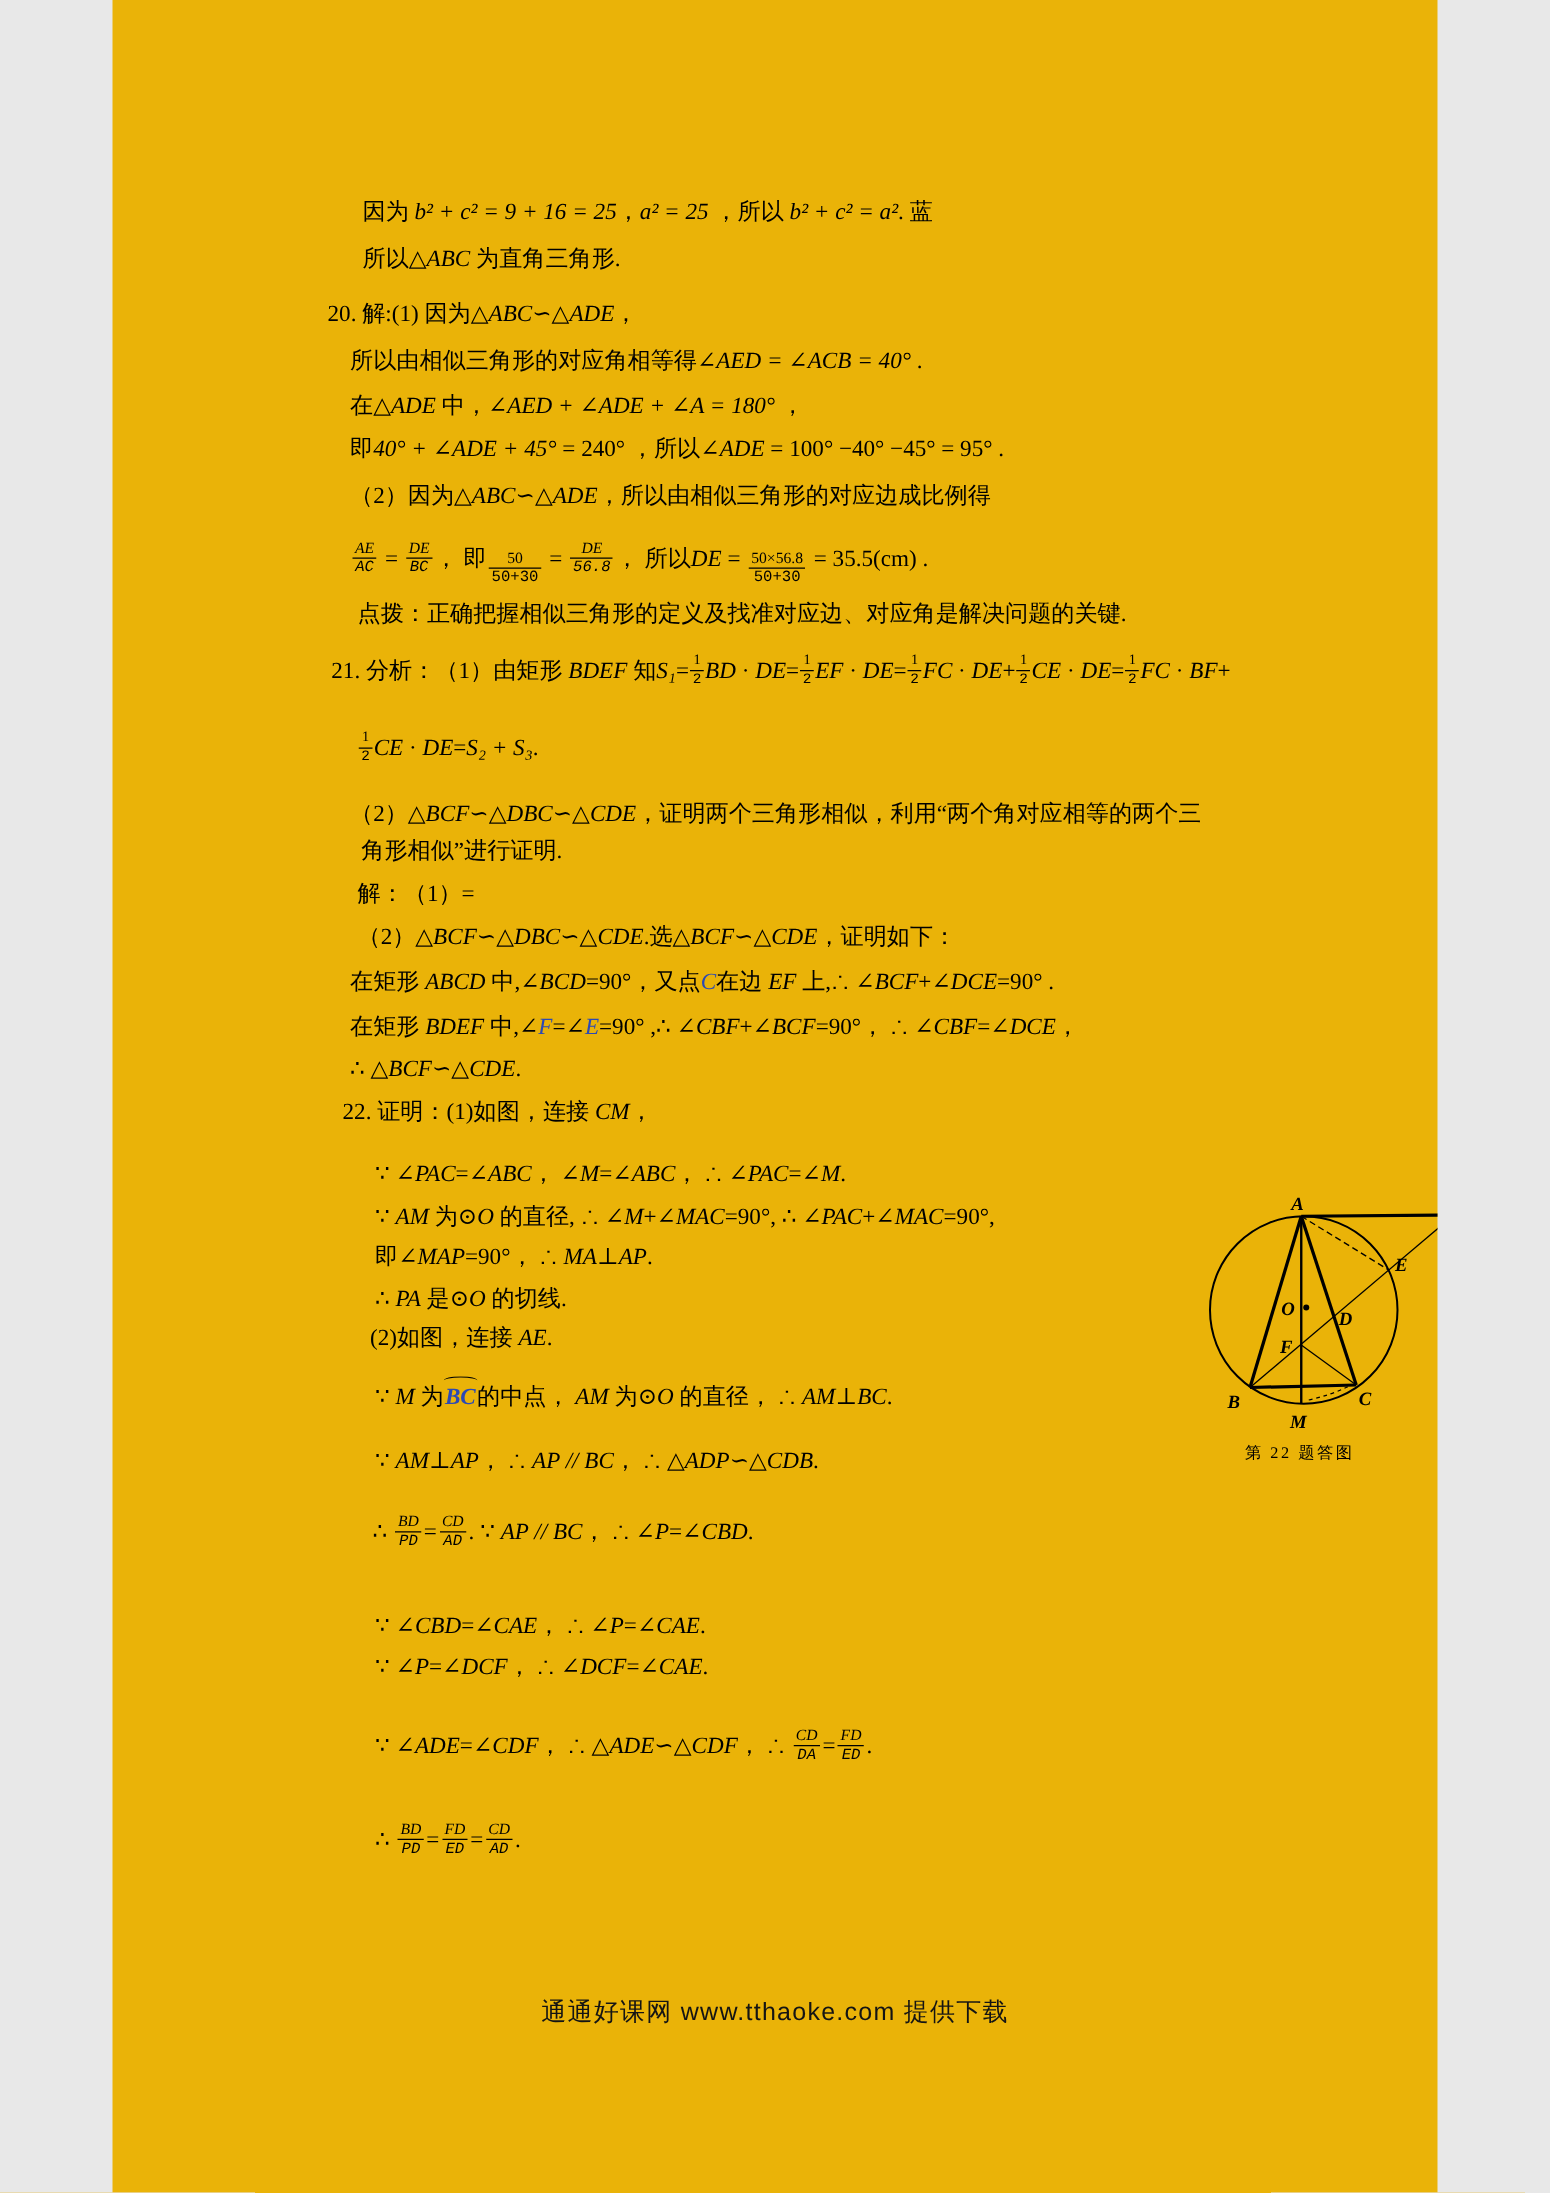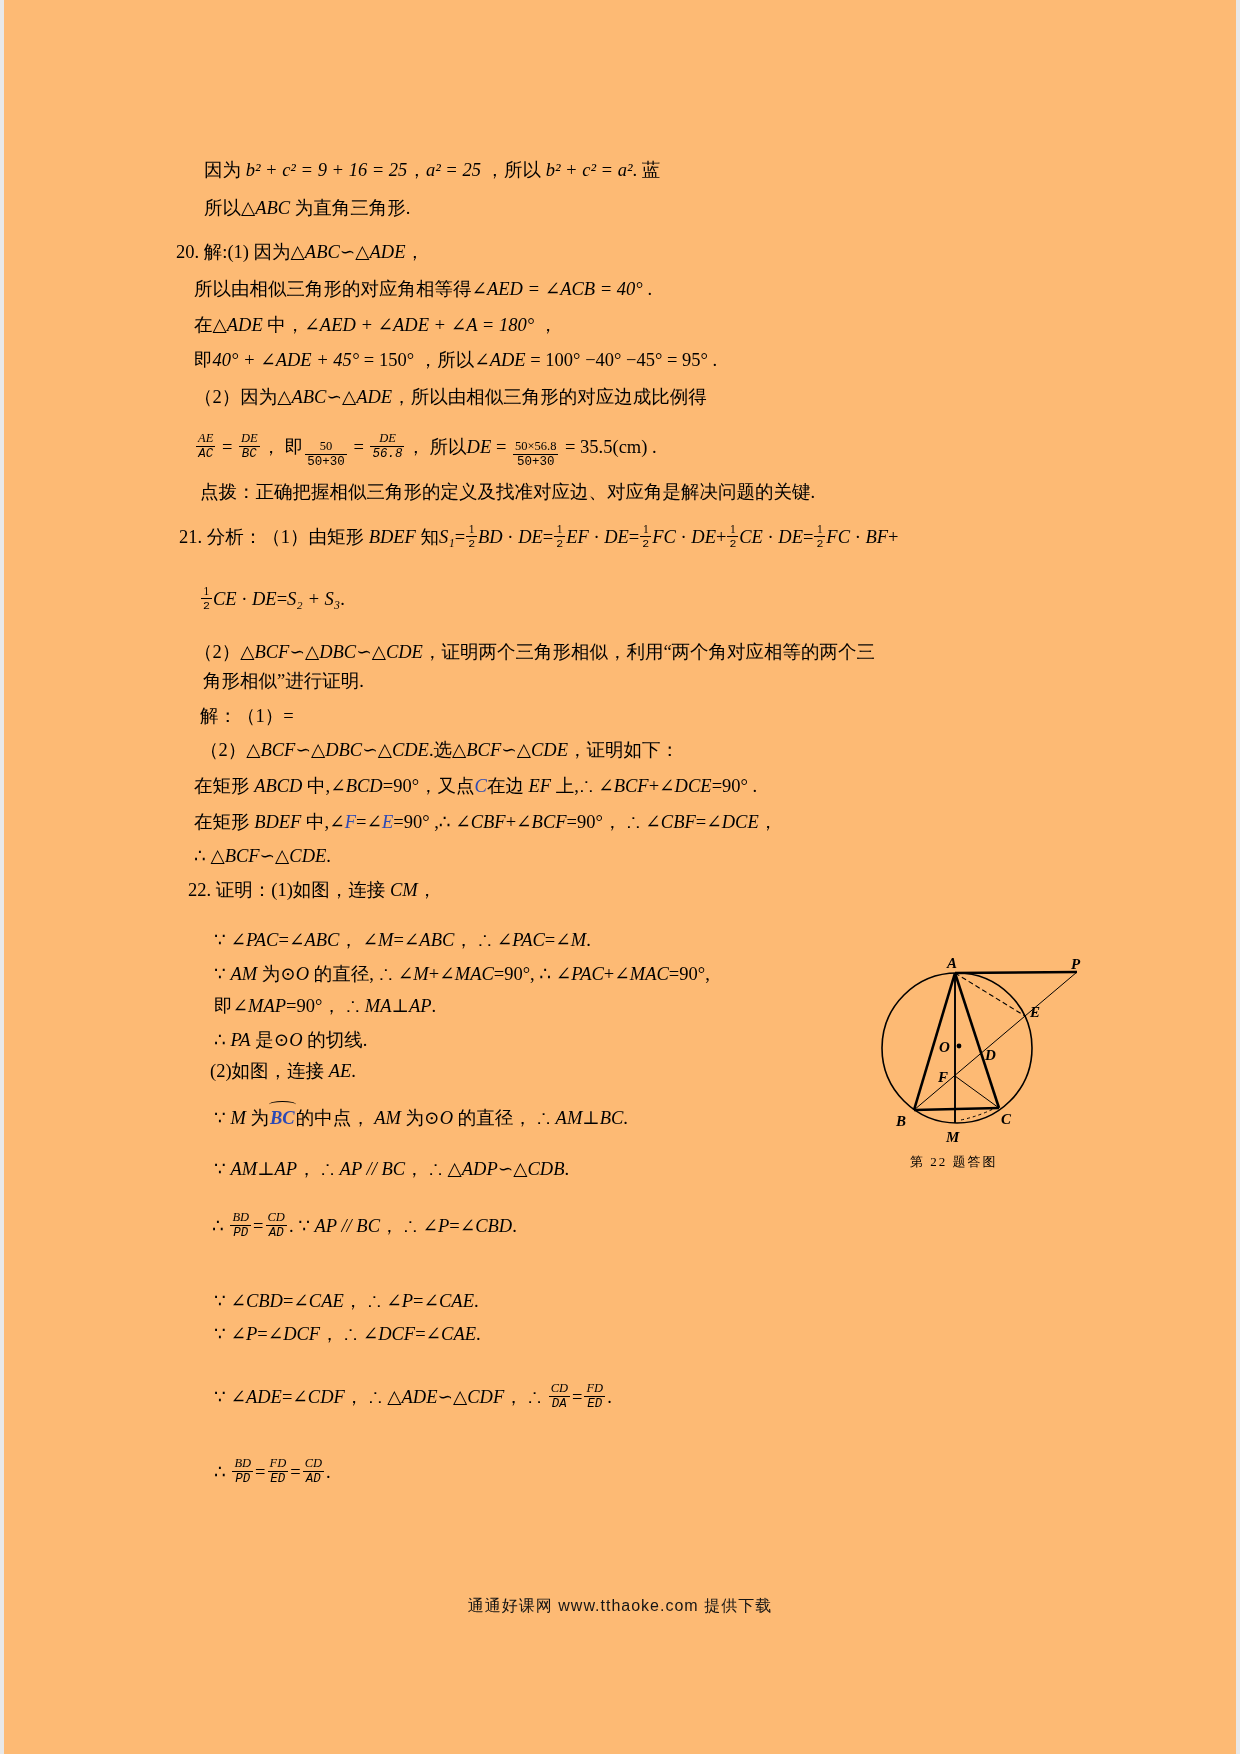--- a/index.html
+++ b/index.html
@@ -1,20 +1,20 @@
 <!DOCTYPE html>
 <html><head>
 <meta charset="utf-8">
 <style>
   html,body{margin:0;padding:0;background:#e8e8e8;}
   .page{
     position:relative;
-    width:1232px;height:1754px;
+    width:1060px;height:1754px;
     margin:0 auto;
-    background:#fdba74;
+    background:#eab308;
     font-family:"Liberation Serif","DejaVu Serif",serif;
     color:#000;
     overflow:hidden;
   }
   .line{
     position:absolute;
     white-space:nowrap;
     font-size:18.5px;
     line-height:27px;
   }
@@ -46,35 +46,35 @@
     font-style:italic;font-weight:bold;font-size:15px;fill:#000;
   }
   .caption{
     position:absolute;left:906px;top:1153px;
     font-size:13px;letter-spacing:2px;
   }
   .footer{
     position:absolute;top:1596px;left:0;width:100%;
     text-align:center;
     font-family:"Liberation Sans","DejaVu Sans",sans-serif;
-    font-size:16px;color:#141414;letter-spacing:1px;
+    font-size:20px;color:#141414;letter-spacing:1px;
   }
 </style>
 </head>
 <body>
 
 <div class="page">
 
   <div>
       <div class="line" style="top: 157px; left: 200px;"><span class="cn">因为 </span><span class="math">b² + c² = 9 + 16 = 25</span><span class="cn">，</span><span class="math">a² = 25</span><span class="cn"> ，所以 </span><span class="math">b² + c² = a²</span><span class="cn">. 蓝</span></div>
       <div class="line" style="top: 195px; left: 200px;"><span class="cn">所以△</span><span class="math">ABC</span><span class="cn"> 为直角三角形.</span></div>
       <div class="line" style="top: 239px; left: 172px;"><span class="cn">20. 解:(1) 因为△</span><span class="math">ABC</span><span class="cn">∽△</span><span class="math">ADE</span><span class="cn">，</span></div>
       <div class="line" style="top: 276px; left: 190px;"><span class="cn">所以由相似三角形的对应角相等得</span><span class="math">∠AED = ∠ACB = 40°</span><span class="cn"> .</span></div>
       <div class="line" style="top: 312px; left: 190px;"><span class="cn">在△</span><span class="math">ADE</span><span class="cn"> 中，</span><span class="math">∠AED + ∠ADE + ∠A = 180°</span><span class="cn"> ，</span></div>
-      <div class="line" style="top: 347px; left: 190px;"><span class="cn">即</span><span class="math">40° + ∠ADE + 45°</span><span class="cn"> = 150° ，所以</span><span class="math">∠ADE</span><span class="cn"> = 100° −40° −45° = 95° .</span></div>
+      <div class="line" style="top: 347px; left: 190px;"><span class="cn">即</span><span class="math">40° + ∠ADE + 45°</span><span class="cn"> = 240° ，所以</span><span class="math">∠ADE</span><span class="cn"> = 100° −40° −45° = 95° .</span></div>
       <div class="line" style="top: 384px; left: 190px;"><span class="cn">（2）因为△</span><span class="math">ABC</span><span class="cn">∽△</span><span class="math">ADE</span><span class="cn">，所以由相似三角形的对应边成比例得</span></div>
       <div class="line" style="top: 425px; left: 190px;"><span class="frac"><span class="num">AE</span><span class="den">AC</span></span><span class="cn"> = </span><span class="frac"><span class="num">DE</span><span class="den">BC</span></span><span class="cn">， 即</span><span class="frac up"><span class="num">50</span><span class="den">50+30</span></span><span class="cn"> = </span><span class="frac"><span class="num">DE</span><span class="den">56.8</span></span><span class="cn">， 所以</span><span class="math">DE</span><span class="cn"> = </span><span class="frac up"><span class="num">50×56.8</span><span class="den">50+30</span></span><span class="cn"> = 35.5(cm) .</span></div>
       <div class="line" style="top: 479px; left: 196px;"><span class="cn">点拨：正确把握相似三角形的定义及找准对应边、对应角是解决问题的关键.</span></div>
       <div class="line" style="top: 524px; left: 175px;"><span class="cn">21. 分析：（1）由矩形 </span><span class="math">BDEF</span><span class="cn"> 知</span><span class="math">S₁</span><span class="cn">=</span><span class="frac half"><span class="num">1</span><span class="den">2</span></span><span class="math">BD</span><span class="cn"> · </span><span class="math">DE</span><span class="cn">=</span><span class="frac half"><span class="num">1</span><span class="den">2</span></span><span class="math">EF</span><span class="cn"> · </span><span class="math">DE</span><span class="cn">=</span><span class="frac half"><span class="num">1</span><span class="den">2</span></span><span class="math">FC</span><span class="cn"> · </span><span class="math">DE</span><span class="cn">+</span><span class="frac half"><span class="num">1</span><span class="den">2</span></span><span class="math">CE</span><span class="cn"> · </span><span class="math">DE</span><span class="cn">=</span><span class="frac half"><span class="num">1</span><span class="den">2</span></span><span class="math">FC</span><span class="cn"> · </span><span class="math">BF</span><span class="cn">+</span></div>
       <div class="line" style="top: 586px; left: 196px;"><span class="frac half"><span class="num">1</span><span class="den">2</span></span><span class="math">CE</span><span class="cn"> · </span><span class="math">DE</span><span class="cn">=</span><span class="math">S₂ + S₃</span><span class="cn">.</span></div>
       <div class="line" style="top: 639px; left: 190px;"><span class="cn">（2）△</span><span class="math">BCF</span><span class="cn">∽△</span><span class="math">DBC</span><span class="cn">∽△</span><span class="math">CDE</span><span class="cn">，证明两个三角形相似，利用“两个角对应相等的两个三</span></div>
       <div class="line" style="top: 668px; left: 199px;"><span class="cn">角形相似”进行证明.</span></div>
       <div class="line" style="top: 703px; left: 196px;"><span class="cn">解：（1）=</span></div>
       <div class="line" style="top: 737px; left: 196px;"><span class="cn">（2）△</span><span class="math">BCF</span><span class="cn">∽△</span><span class="math">DBC</span><span class="cn">∽△</span><span class="math">CDE</span><span class="cn">.选△</span><span class="math">BCF</span><span class="cn">∽△</span><span class="math">CDE</span><span class="cn">，证明如下：</span></div>
       <div class="line" style="top: 773px; left: 190px;"><span class="cn">在矩形 </span><span class="math">ABCD</span><span class="cn"> 中,</span><span class="math">∠BCD</span><span class="cn">=90°，又点</span><span class="math blue">C</span><span class="cn">在边 </span><span class="math">EF</span><span class="cn"> 上,∴ </span><span class="math">∠BCF</span><span class="cn">+</span><span class="math">∠DCE</span><span class="cn">=90° .</span></div>

